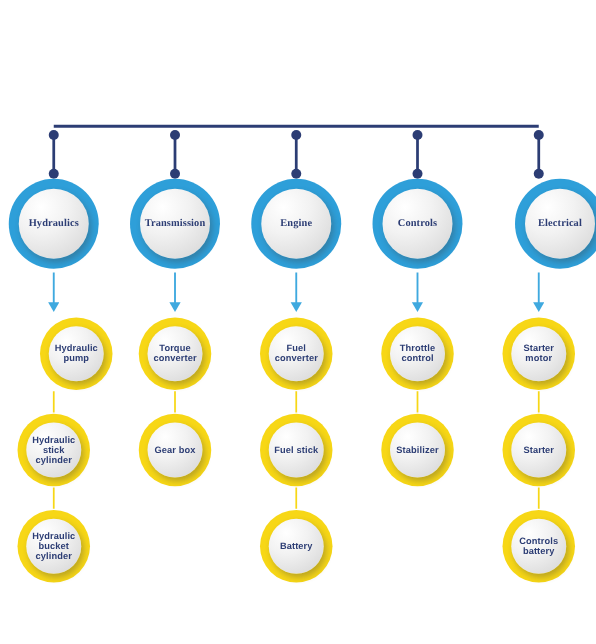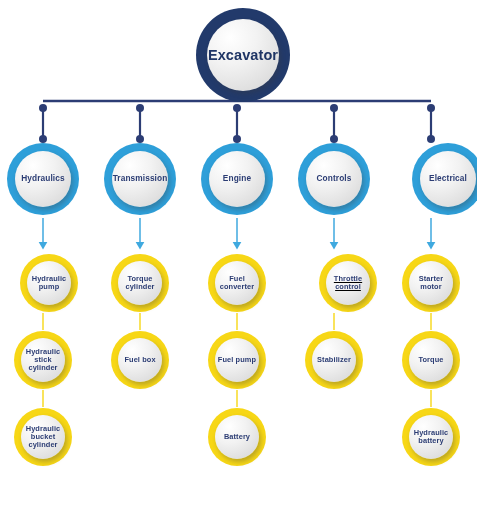--- a/index.html
+++ b/index.html
@@ -69,20 +69,21 @@
     font-size: 14.5px;
     color: #1f3565;
   }
 
   
   .node.lvl2 {
     width: 72px;
     height: 72px;
     background: #2e9fd9;
     padding: 8px;
+    font-family: Liberation Serif, serif;
   }
   .node.lvl2 .label {
     font-size: 8.3px;
   }
 
   
   .node.lvl3 {
     width: 58px;
     height: 58px;
     background: #f7d716;
@@ -133,33 +134,28 @@
         <line x1="43" y1="390" x2="43" y2="407" stroke="#f7d716" stroke-width="1.4"></line>
         <line x1="140" y1="313" x2="140" y2="330" stroke="#f7d716" stroke-width="1.4"></line>
         <line x1="237" y1="313" x2="237" y2="330" stroke="#f7d716" stroke-width="1.4"></line>
         <line x1="237" y1="390" x2="237" y2="407" stroke="#f7d716" stroke-width="1.4"></line>
         <line x1="334" y1="313" x2="334" y2="330" stroke="#f7d716" stroke-width="1.4"></line>
         <line x1="431" y1="313" x2="431" y2="330" stroke="#f7d716" stroke-width="1.4"></line>
         <line x1="431" y1="390" x2="431" y2="407" stroke="#f7d716" stroke-width="1.4"></line>
       </g>
   </svg>
 
-  <div class="node root" style="left: 196px; top: 8px;">
-    <div class="disc">
-      <span class="label">Excavator</span>
-    </div>
-  </div>
 
   <div id="nodes">
       <div class="node lvl2" style="left: 7px; top: 143px;">
         <div class="disc">
           <span class="label">Hydraulics</span>
         </div>
       </div>
-      <div class="node lvl3" style="left: 20px; top: 254px;">
+      <div class="node lvl3" style="left: 32px; top: 254px;">
         <div class="disc">
           <span class="label">Hydraulic pump</span>
         </div>
       </div>
       <div class="node lvl3" style="left: 14px; top: 331px;">
         <div class="disc">
           <span class="label">Hydraulic stick cylinder</span>
         </div>
       </div>
       <div class="node lvl3" style="left: 14px; top: 408px;">
@@ -167,54 +163,54 @@
           <span class="label">Hydraulic bucket cylinder</span>
         </div>
       </div>
       <div class="node lvl2" style="left: 104px; top: 143px;">
         <div class="disc">
           <span class="label">Transmission</span>
         </div>
       </div>
       <div class="node lvl3" style="left: 111px; top: 254px;">
         <div class="disc">
-          <span class="label">Torque cylinder</span>
+          <span class="label">Torque converter</span>
         </div>
       </div>
       <div class="node lvl3" style="left: 111px; top: 331px;">
         <div class="disc">
-          <span class="label">Fuel box</span>
+          <span class="label">Gear box</span>
         </div>
       </div>
       <div class="node lvl2" style="left: 201px; top: 143px;">
         <div class="disc">
           <span class="label">Engine</span>
         </div>
       </div>
       <div class="node lvl3" style="left: 208px; top: 254px;">
         <div class="disc">
           <span class="label">Fuel converter</span>
         </div>
       </div>
       <div class="node lvl3" style="left: 208px; top: 331px;">
         <div class="disc">
-          <span class="label">Fuel pump</span>
+          <span class="label">Fuel stick</span>
         </div>
       </div>
       <div class="node lvl3" style="left: 208px; top: 408px; justify-content: flex-end;">
         <div class="disc">
           <span class="label">Battery</span>
         </div>
       </div>
       <div class="node lvl2" style="left: 298px; top: 143px;">
         <div class="disc">
           <span class="label">Controls</span>
         </div>
       </div>
-      <div class="node lvl3" style="left: 319px; top: 254px; text-decoration: underline;">
+      <div class="node lvl3" style="left: 305px; top: 254px;">
         <div class="disc">
           <span class="label">Throttle control</span>
         </div>
       </div>
       <div class="node lvl3" style="left: 305px; top: 331px;">
         <div class="disc">
           <span class="label">Stabilizer</span>
         </div>
       </div>
       <div class="node lvl2" style="left: 412px; top: 143px;">
@@ -222,22 +218,22 @@
           <span class="label">Electrical</span>
         </div>
       </div>
       <div class="node lvl3" style="left: 402px; top: 254px;">
         <div class="disc">
           <span class="label">Starter motor</span>
         </div>
       </div>
       <div class="node lvl3" style="left: 402px; top: 331px;">
         <div class="disc">
-          <span class="label">Torque</span>
+          <span class="label">Starter</span>
         </div>
       </div>
       <div class="node lvl3" style="left: 402px; top: 408px;">
         <div class="disc">
-          <span class="label">Hydraulic battery</span>
+          <span class="label">Controls battery</span>
         </div>
       </div>
     </div>
 </div>
 
 </body></html>

